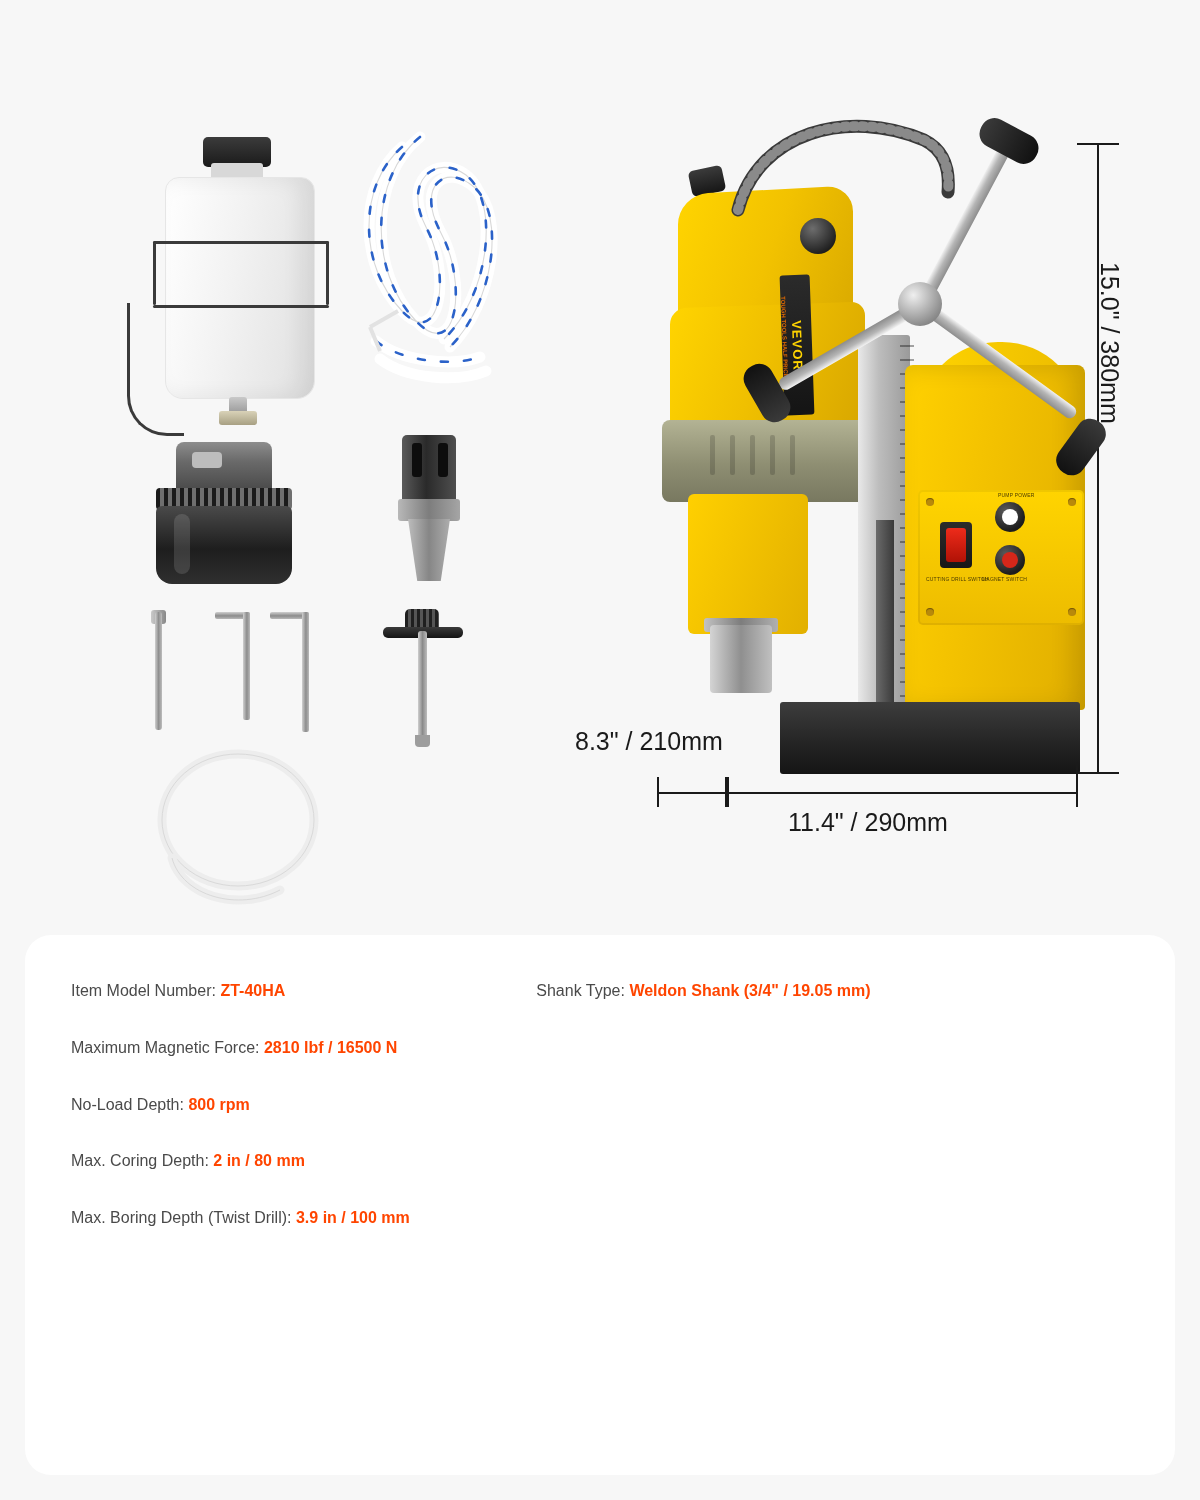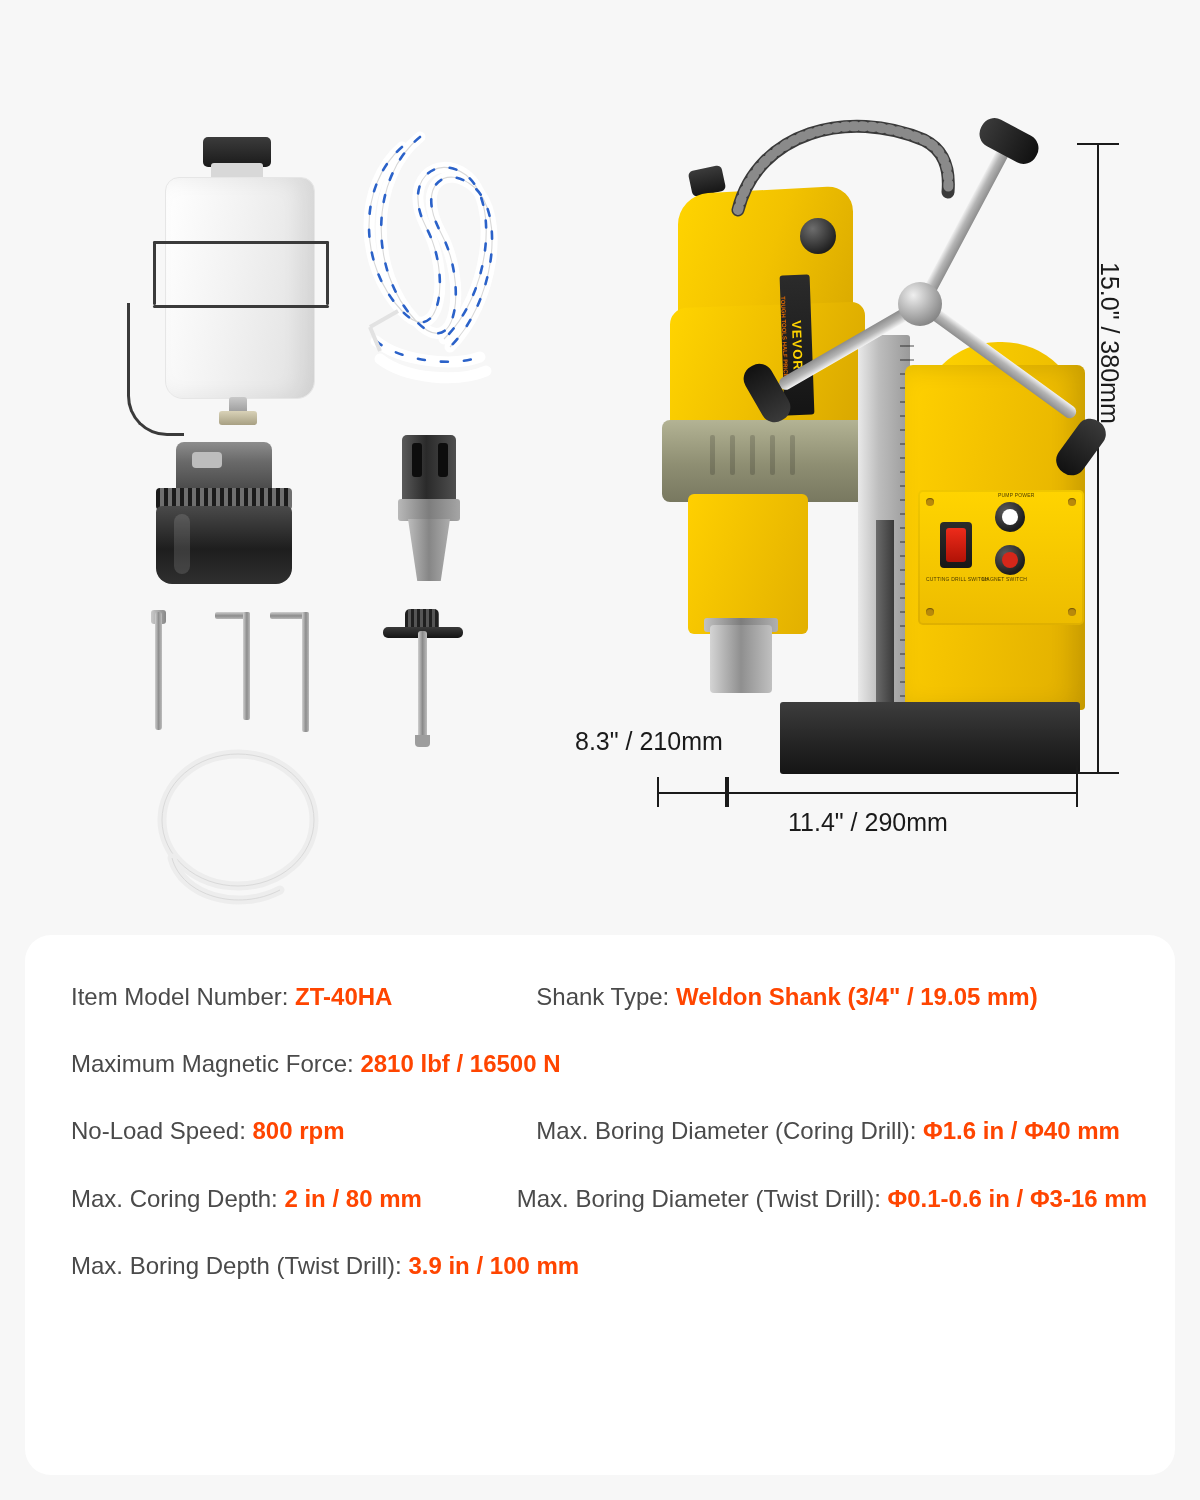--- a/index.html
+++ b/index.html
@@ -360,21 +360,21 @@
     background: #ffffff;
     border-radius: 26px;
   }
   .spec-grid {
     position: absolute;
     left: 20px; top: 28px;
     width: 1110px;
   }
   .spec-row { display: flex; }
   .spec-cell {
-    font-size: 24px;
+    font-size: 16px;
     color: #4a4a4a;
     padding: 18px 8px 18px 26px;
     line-height: 1.3;
     white-space: nowrap;
     font-family: "Liberation Sans", sans-serif;
   }
   .spec-cell .val {
     color: #ff4500;
     font-weight: bold;
   }
@@ -572,38 +572,30 @@
 
       <div class="spec-row">
         <div class="spec-cell col-right">
           <span>Maximum Magnetic Force:</span>
           <span class="val">2810 lbf / 16500 N</span>
         </div>
       </div>
 
       <div class="spec-row">
         <div class="spec-cell col-left">
-          <span>No-Load Speed:</span>
+          <span>No-Load Depth:</span>
           <span class="val">800 rpm</span>
-        </div>
-        <div class="spec-cell col-right">
-          <span>Max. Boring Diameter (Coring Drill):</span>
-          <span class="val">Φ1.6 in / Φ40 mm</span>
         </div>
       </div>
 
       <div class="spec-row">
         <div class="spec-cell col-left">
           <span>Max. Coring Depth:</span>
           <span class="val">2 in / 80 mm</span>
         </div>
-        <div class="spec-cell col-right">
-          <span>Max. Boring Diameter (Twist Drill):</span>
-          <span class="val">Φ0.1-0.6 in / Φ3-16 mm</span>
-        </div>
       </div>
 
       <div class="spec-row">
         <div class="spec-cell col-right">
           <span>Max. Boring Depth (Twist Drill):</span>
           <span class="val">3.9 in / 100 mm</span>
         </div>
       </div>
 
 

